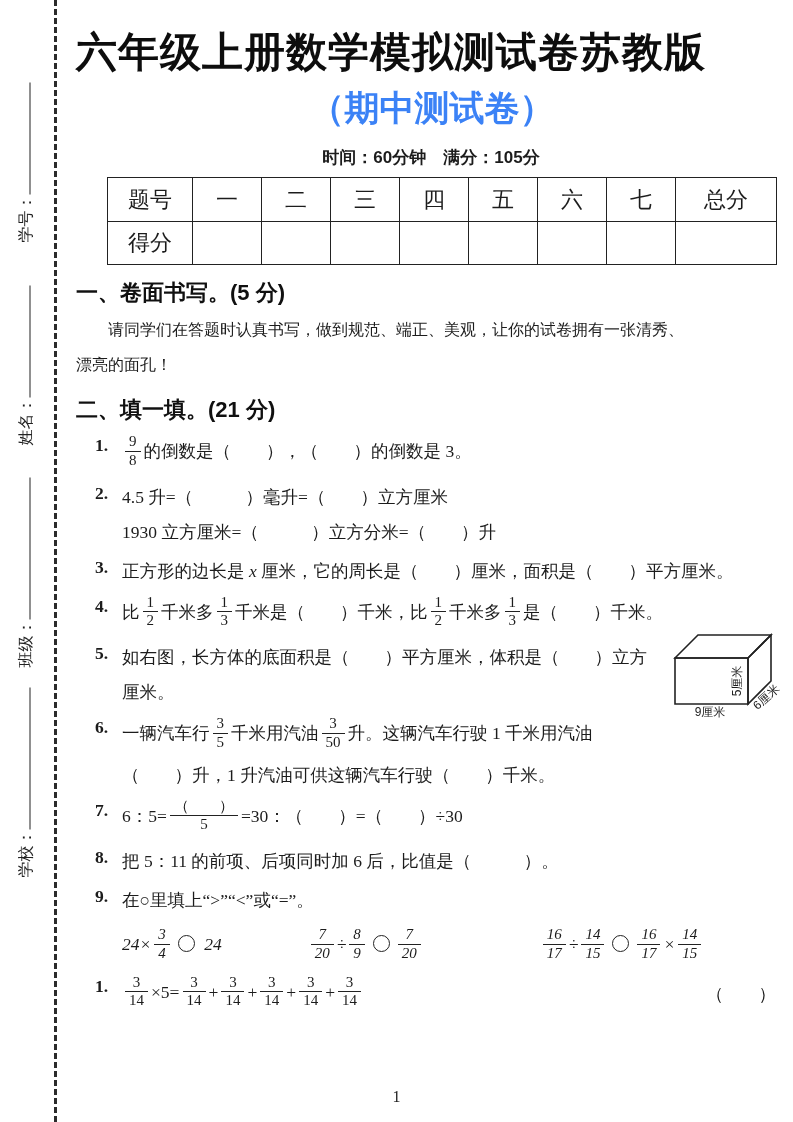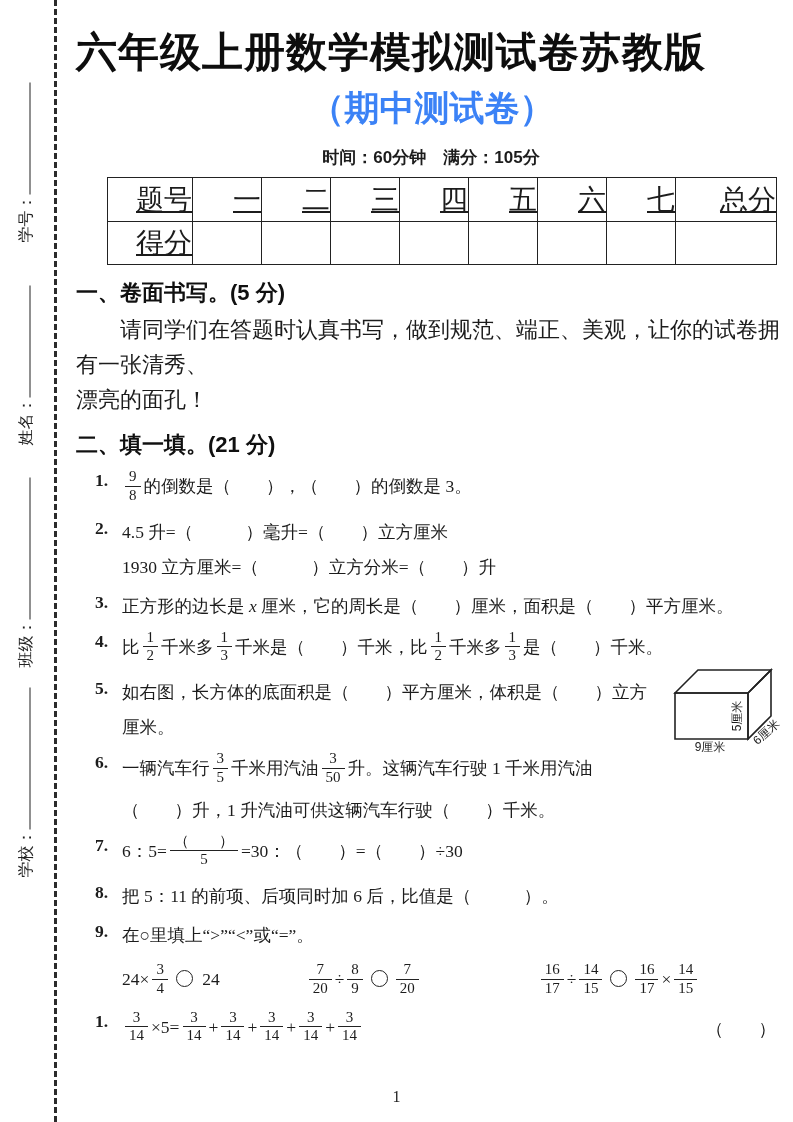--- a/index.html
+++ b/index.html
@@ -18,41 +18,41 @@
   .f34{width:202px;left:-75px;}
   .f34 .wline{width:142px;}
   .f1{top:146px;} .f2{top:349px;} .f3{top:556px;} .f4{top:766px;}
 
   .content{position:absolute;left:76px;top:26px;width:712px;}
   .title{font-family:"Liberation Sans","DejaVu Sans",sans-serif;font-weight:900;font-size:41px;line-height:52px;letter-spacing:1px;color:#0d0d0d;}
   .subtitle{font-family:"Liberation Sans","DejaVu Sans",sans-serif;font-weight:900;font-size:35px;line-height:44px;text-align:center;margin-top:8px;color:#3b82f6;}
   .meta{font-family:"Liberation Sans","DejaVu Sans",sans-serif;font-size:17px;font-weight:600;text-align:center;margin-top:16px;padding-right:2px;}
 
   table.score{border-collapse:collapse;margin:8px 0 0 31px;}
-  table.score td{border:1.7px solid #222;text-align:right;font-size:28px;padding:0;height:42px;text-decoration:underline;}
+  table.score td{border:1.7px solid #222;text-align:center;font-size:22px;padding:0;height:42px;}
   table.score tr:first-child td{height:43px;}
   table.score td.c0{width:84px;}
   table.score td.cm{width:68px;}
   table.score td.c8{width:100px;}
 
   .h-section{font-family:"Liberation Sans","DejaVu Sans",sans-serif;font-weight:700;font-size:22px;margin:13px 0 4px 0;color:#101010;}
-  .para{font-size:22px;line-height:35px;}
+  .para{font-size:16px;line-height:35px;}
   .para .ind{text-indent:2em;}
 
   .q{position:relative;padding-left:46px;font-size:17.5px;margin-top:9px;}
   .q .num{position:absolute;left:19px;top:1px;font-weight:700;}
   .ql{min-height:30px;line-height:30px;}
   .ql + .ql{margin-top:5px;}
 
   .frac{display:inline-block;vertical-align:middle;text-align:center;line-height:1.05;margin:2px 3px;transform:translateY(-2px);}
   .frac .fn{display:block;border-bottom:1.4px solid #222;padding:0 4px 1px;font-size:15px;}
   .frac .fd{display:block;padding:1px 4px 0;font-size:15px;}
   .cmp{display:inline-block;width:15px;height:15px;border:1.4px solid #222;border-radius:50%;vertical-align:-2px;margin:0 5px;}
 
-  .exprs{display:flex;align-items:center;padding-left:46px;margin-top:12px;font-size:17.5px;}
+  .exprs{display:flex;align-items:center;padding-left:46px;margin-top:12px;font-size:17.5px;font-style:italic;}
   .expr2{margin-left:86px;}
   .expr3{margin-left:116px;}
 
   .q5wrap{padding-right:135px;}
   .fig{position:absolute;right:-2px;top:-16px;width:122px;height:92px;}
   .fig svg{display:block;}
   .fig text{font-family:"Liberation Sans","DejaVu Sans",sans-serif;font-size:12px;fill:#1c1c1c;}
 
   .judge{display:flex;align-items:center;}
   .judge .bracket{margin-left:auto;margin-right:12px;}

